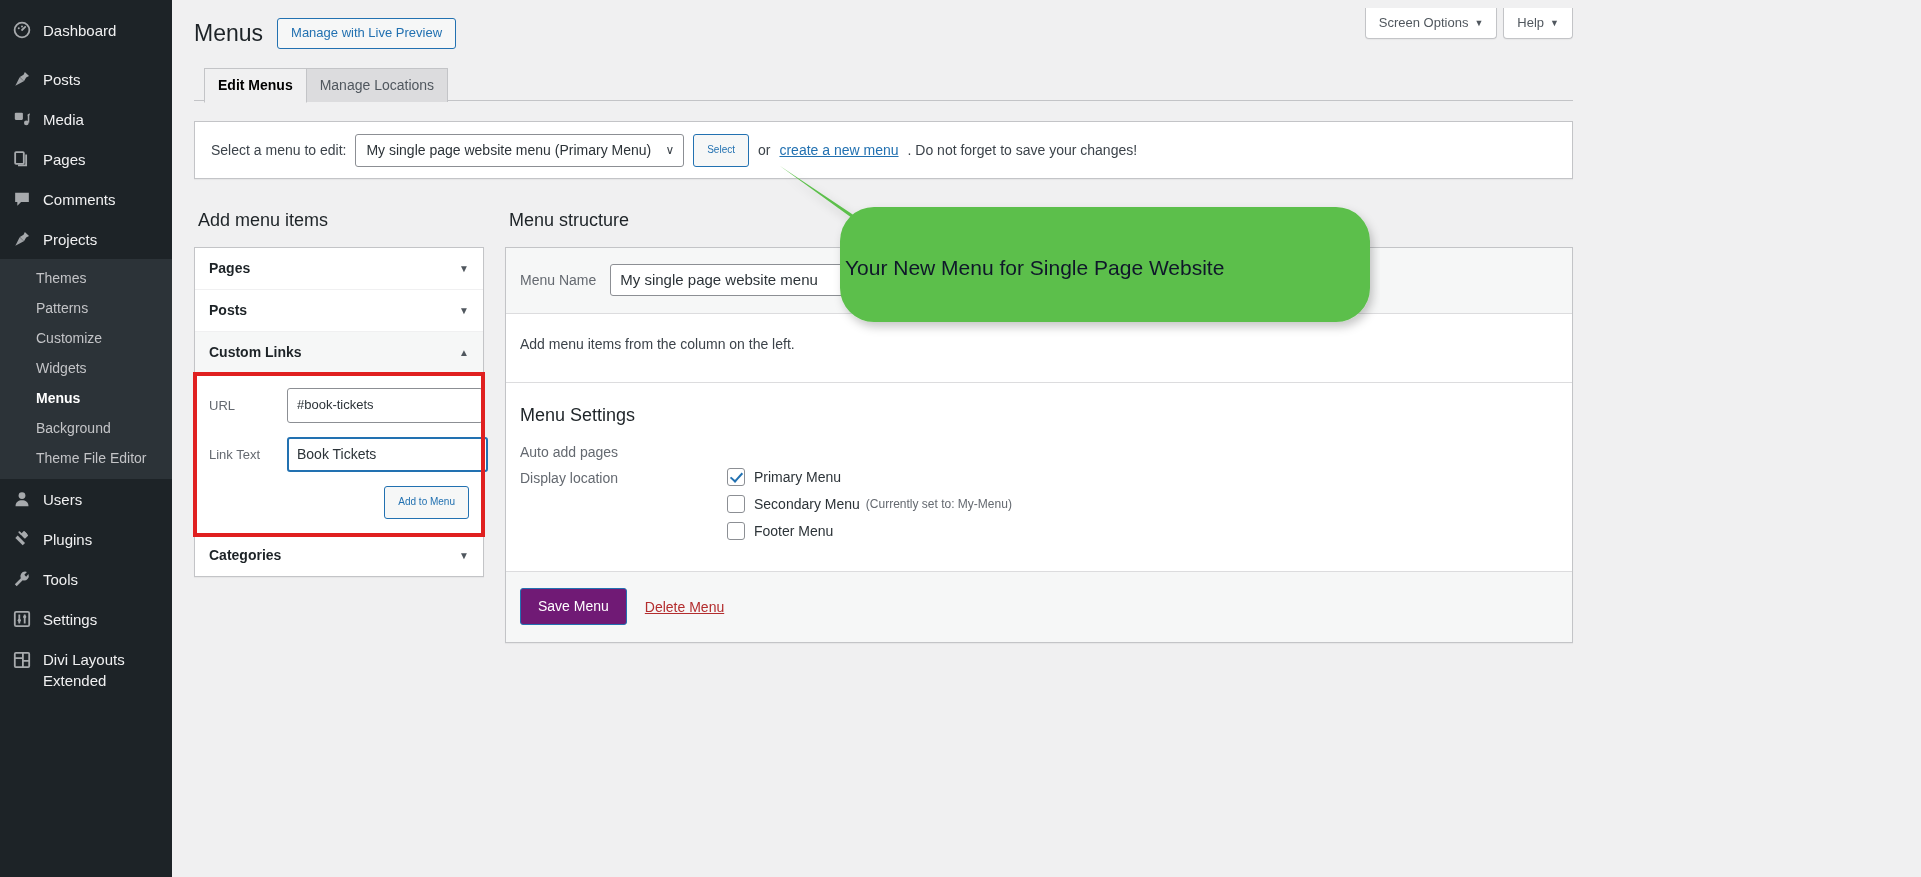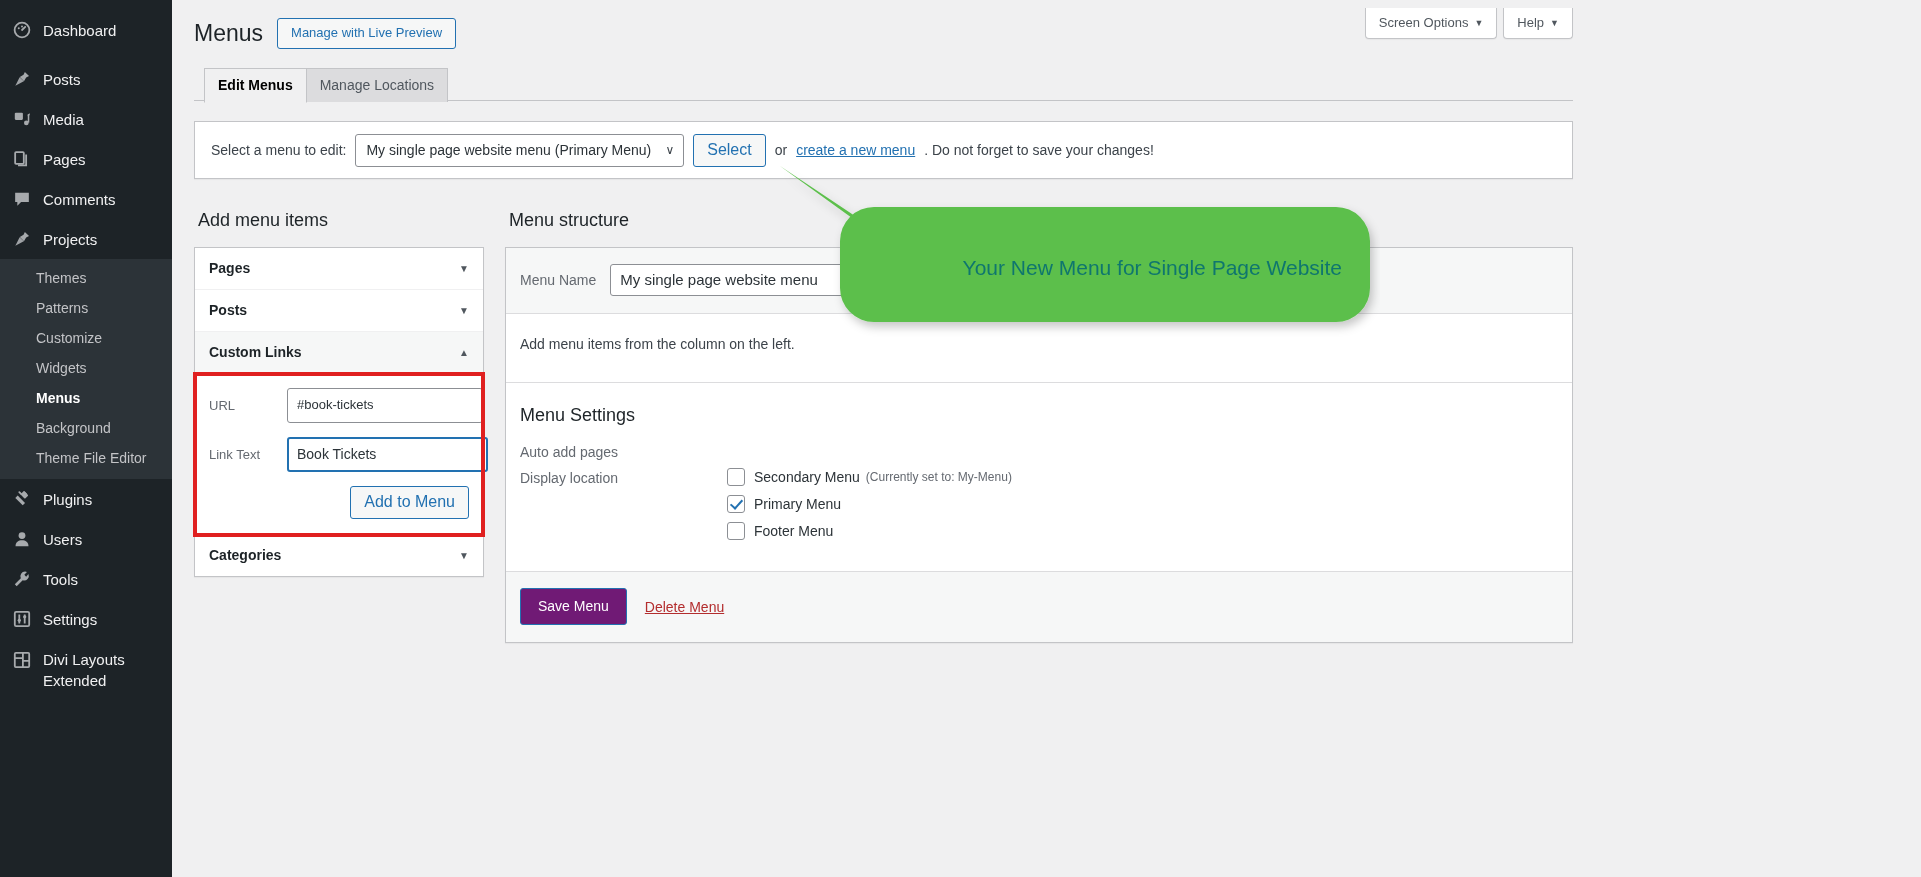--- a/index.html
+++ b/index.html
@@ -195,21 +195,21 @@
     transform: translateY(-50%);
     font-size: 12px;
     color: #3c434a;
   }
   .btn-secondary {
     border: 1px solid #2271b1;
     background: #f6f7f7;
     color: #2271b1;
     border-radius: 3px;
     padding: 5px 13px 6px;
-    font-size: 16px;
+    font-size: 10px;
     line-height: 20px;
     cursor: pointer;
     font-family: inherit;
   }
   .link-blue { color: #2271b1; text-decoration: underline; cursor: pointer; }
 
   
   .menu-edit-wrap {
     display: flex;
     gap: 21px;
@@ -396,22 +396,22 @@
     width: 600px;
     height: 180px;
     pointer-events: none;
     z-index: 50;
   }
   #callout-text {
     position: absolute;
     left: 845px;
     top: 252px;
     width: 497px;
-    text-align: right;
-    color: #0f766e;
+    text-align: left;
+    color: #0f172a;
     font-size: 21px;
     line-height: 31px;
     font-family: "Liberation Sans", sans-serif;
     z-index: 51;
     pointer-events: none;
   }
 </style>
 </head>
 <body>
 
@@ -483,35 +483,35 @@
         <a class="">Customize</a>
         <a class="">Widgets</a>
         <a class="sub-current">Menus</a>
         <a class="">Background</a>
         <a class="">Theme File Editor</a>
       </div>
     <div id="sidebar-bottom">
         <div class="menu-top">
           <span class="mi">
             <svg width="18" height="18" viewBox="0 0 20 20">
+              <circle cx="10" cy="6.2" r="3.8" fill="currentColor"></circle>
+              <path d="M2.8 18 c0-4.4 3.3-6.6 7.2-6.6 s7.2 2.2 7.2 6.6 Z" fill="currentColor"></path>
+            </svg>
+          </span>
+          <span class="mlabel">Users</span>
+        </div>
+        <div class="menu-top">
+          <span class="mi">
+            <svg width="18" height="18" viewBox="0 0 20 20">
               <path d="M7 2.4 L9.2 4.6 M12.4 2.4 L14.6 4.6" stroke="currentColor" stroke-width="2" stroke-linecap="round"></path>
               <path d="M5.2 6.2 L13.4 14.4 L10.8 17 L2.6 8.8 Z" fill="currentColor"></path>
               <rect x="9.2" y="2.6" width="7" height="5.6" rx="1" transform="rotate(45 12.7 5.4)" fill="currentColor"></rect>
             </svg>
           </span>
           <span class="mlabel">Plugins</span>
-        </div>
-        <div class="menu-top">
-          <span class="mi">
-            <svg width="18" height="18" viewBox="0 0 20 20">
-              <circle cx="10" cy="6.2" r="3.8" fill="currentColor"></circle>
-              <path d="M2.8 18 c0-4.4 3.3-6.6 7.2-6.6 s7.2 2.2 7.2 6.6 Z" fill="currentColor"></path>
-            </svg>
-          </span>
-          <span class="mlabel">Users</span>
         </div>
         <div class="menu-top">
           <span class="mi">
             <svg width="18" height="18" viewBox="0 0 20 20">
               <path d="M13.4 1.8 a5.2 5.2 0 0 0 -4.7 7.4 L2 15.9 l2.1 2.1 l6.7 -6.7 a5.2 5.2 0 0 0 6.4 -6.9 L14.6 7.4 L12.6 5.4 L15.5 2.3 A5.2 5.2 0 0 0 13.4 1.8 Z" fill="currentColor"></path>
             </svg>
           </span>
           <span class="mlabel">Tools</span>
         </div>
         <div class="menu-top">
@@ -624,27 +624,27 @@
           <h3 class="settings-title">Menu Settings</h3>
 
           <div class="setting-row">
             <div class="setting-label">Auto add pages</div>
           </div>
 
           <div class="setting-row">
             <div class="setting-label">Display location</div>
             <div class="setting-options" id="locations-list">
                 <div class="cb-line">
+                  <span class="cb checked"></span>
+                  <span>Primary Menu</span>
+                </div>
+                <div class="cb-line">
                   <span class="cb"></span>
                   <span>Secondary Menu</span>
                   <span class="muted-note" style="margin-left: -3px;">(Currently set to: My-Menu)</span>
-                </div>
-                <div class="cb-line">
-                  <span class="cb checked"></span>
-                  <span>Primary Menu</span>
                 </div>
                 <div class="cb-line">
                   <span class="cb"></span>
                   <span>Footer Menu</span>
                 </div>
               </div>
           </div>
 
           <div class="panel-footer">
             <button class="btn-primary">Save Menu</button>

